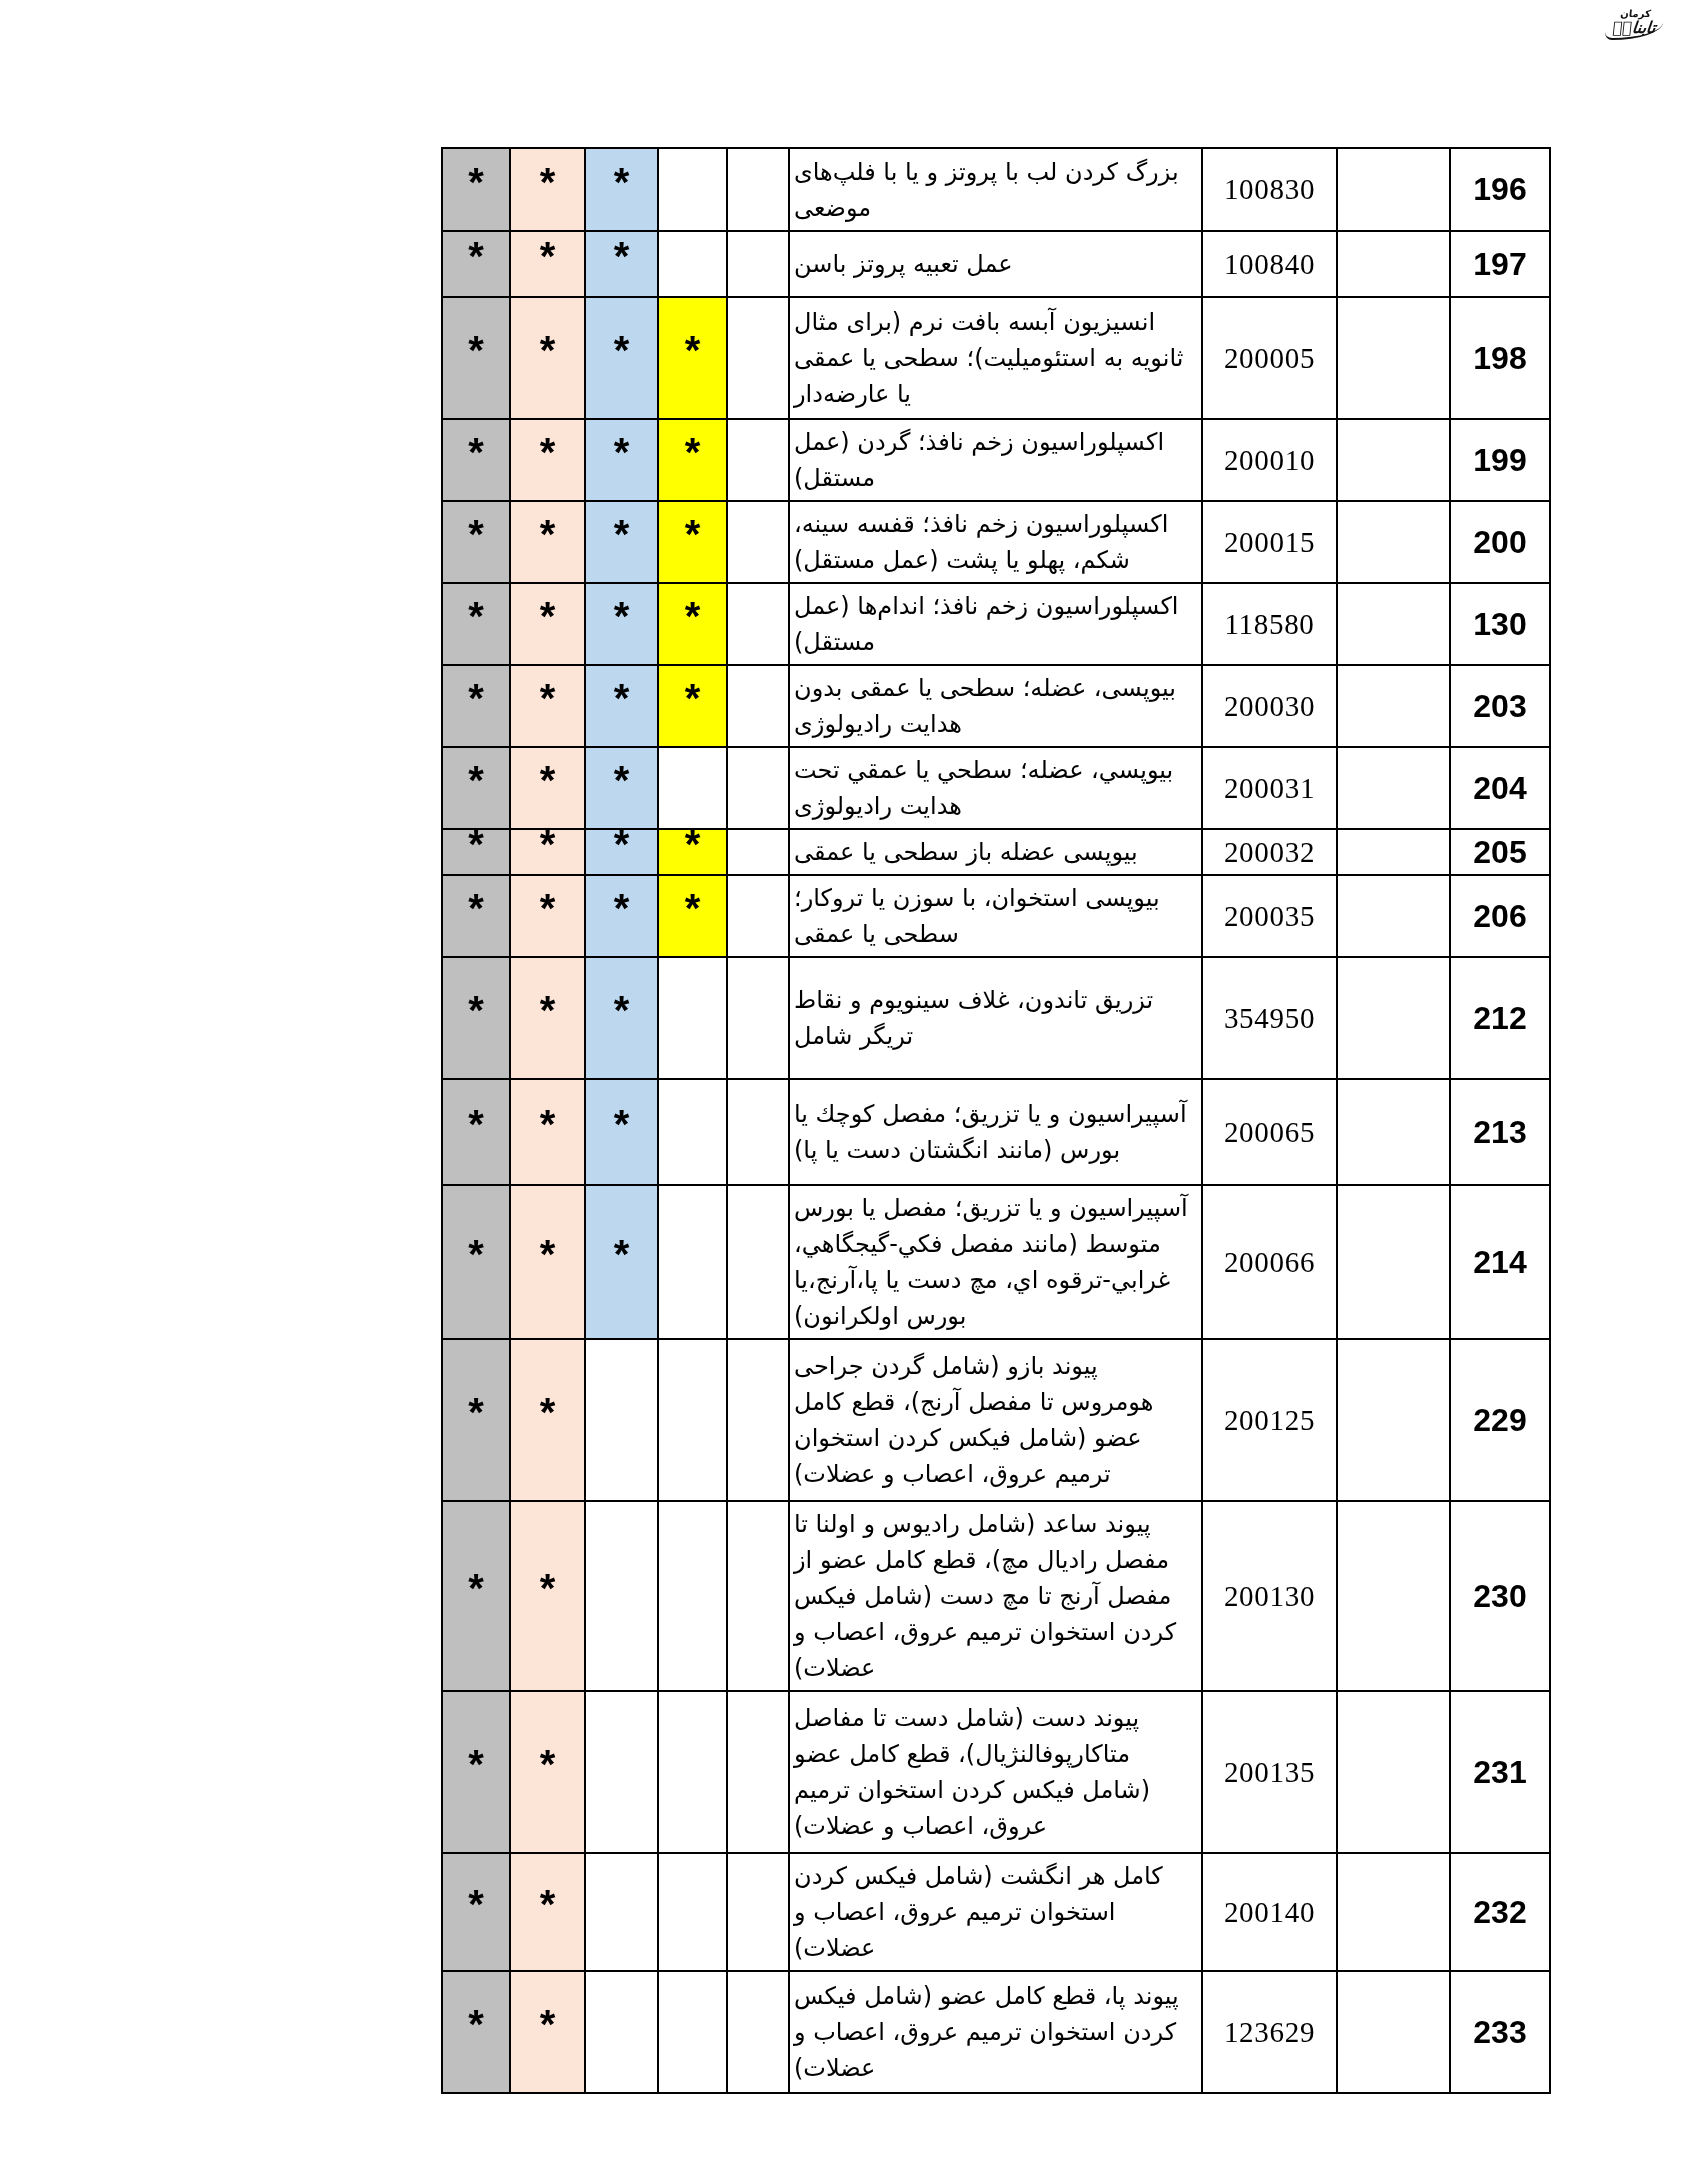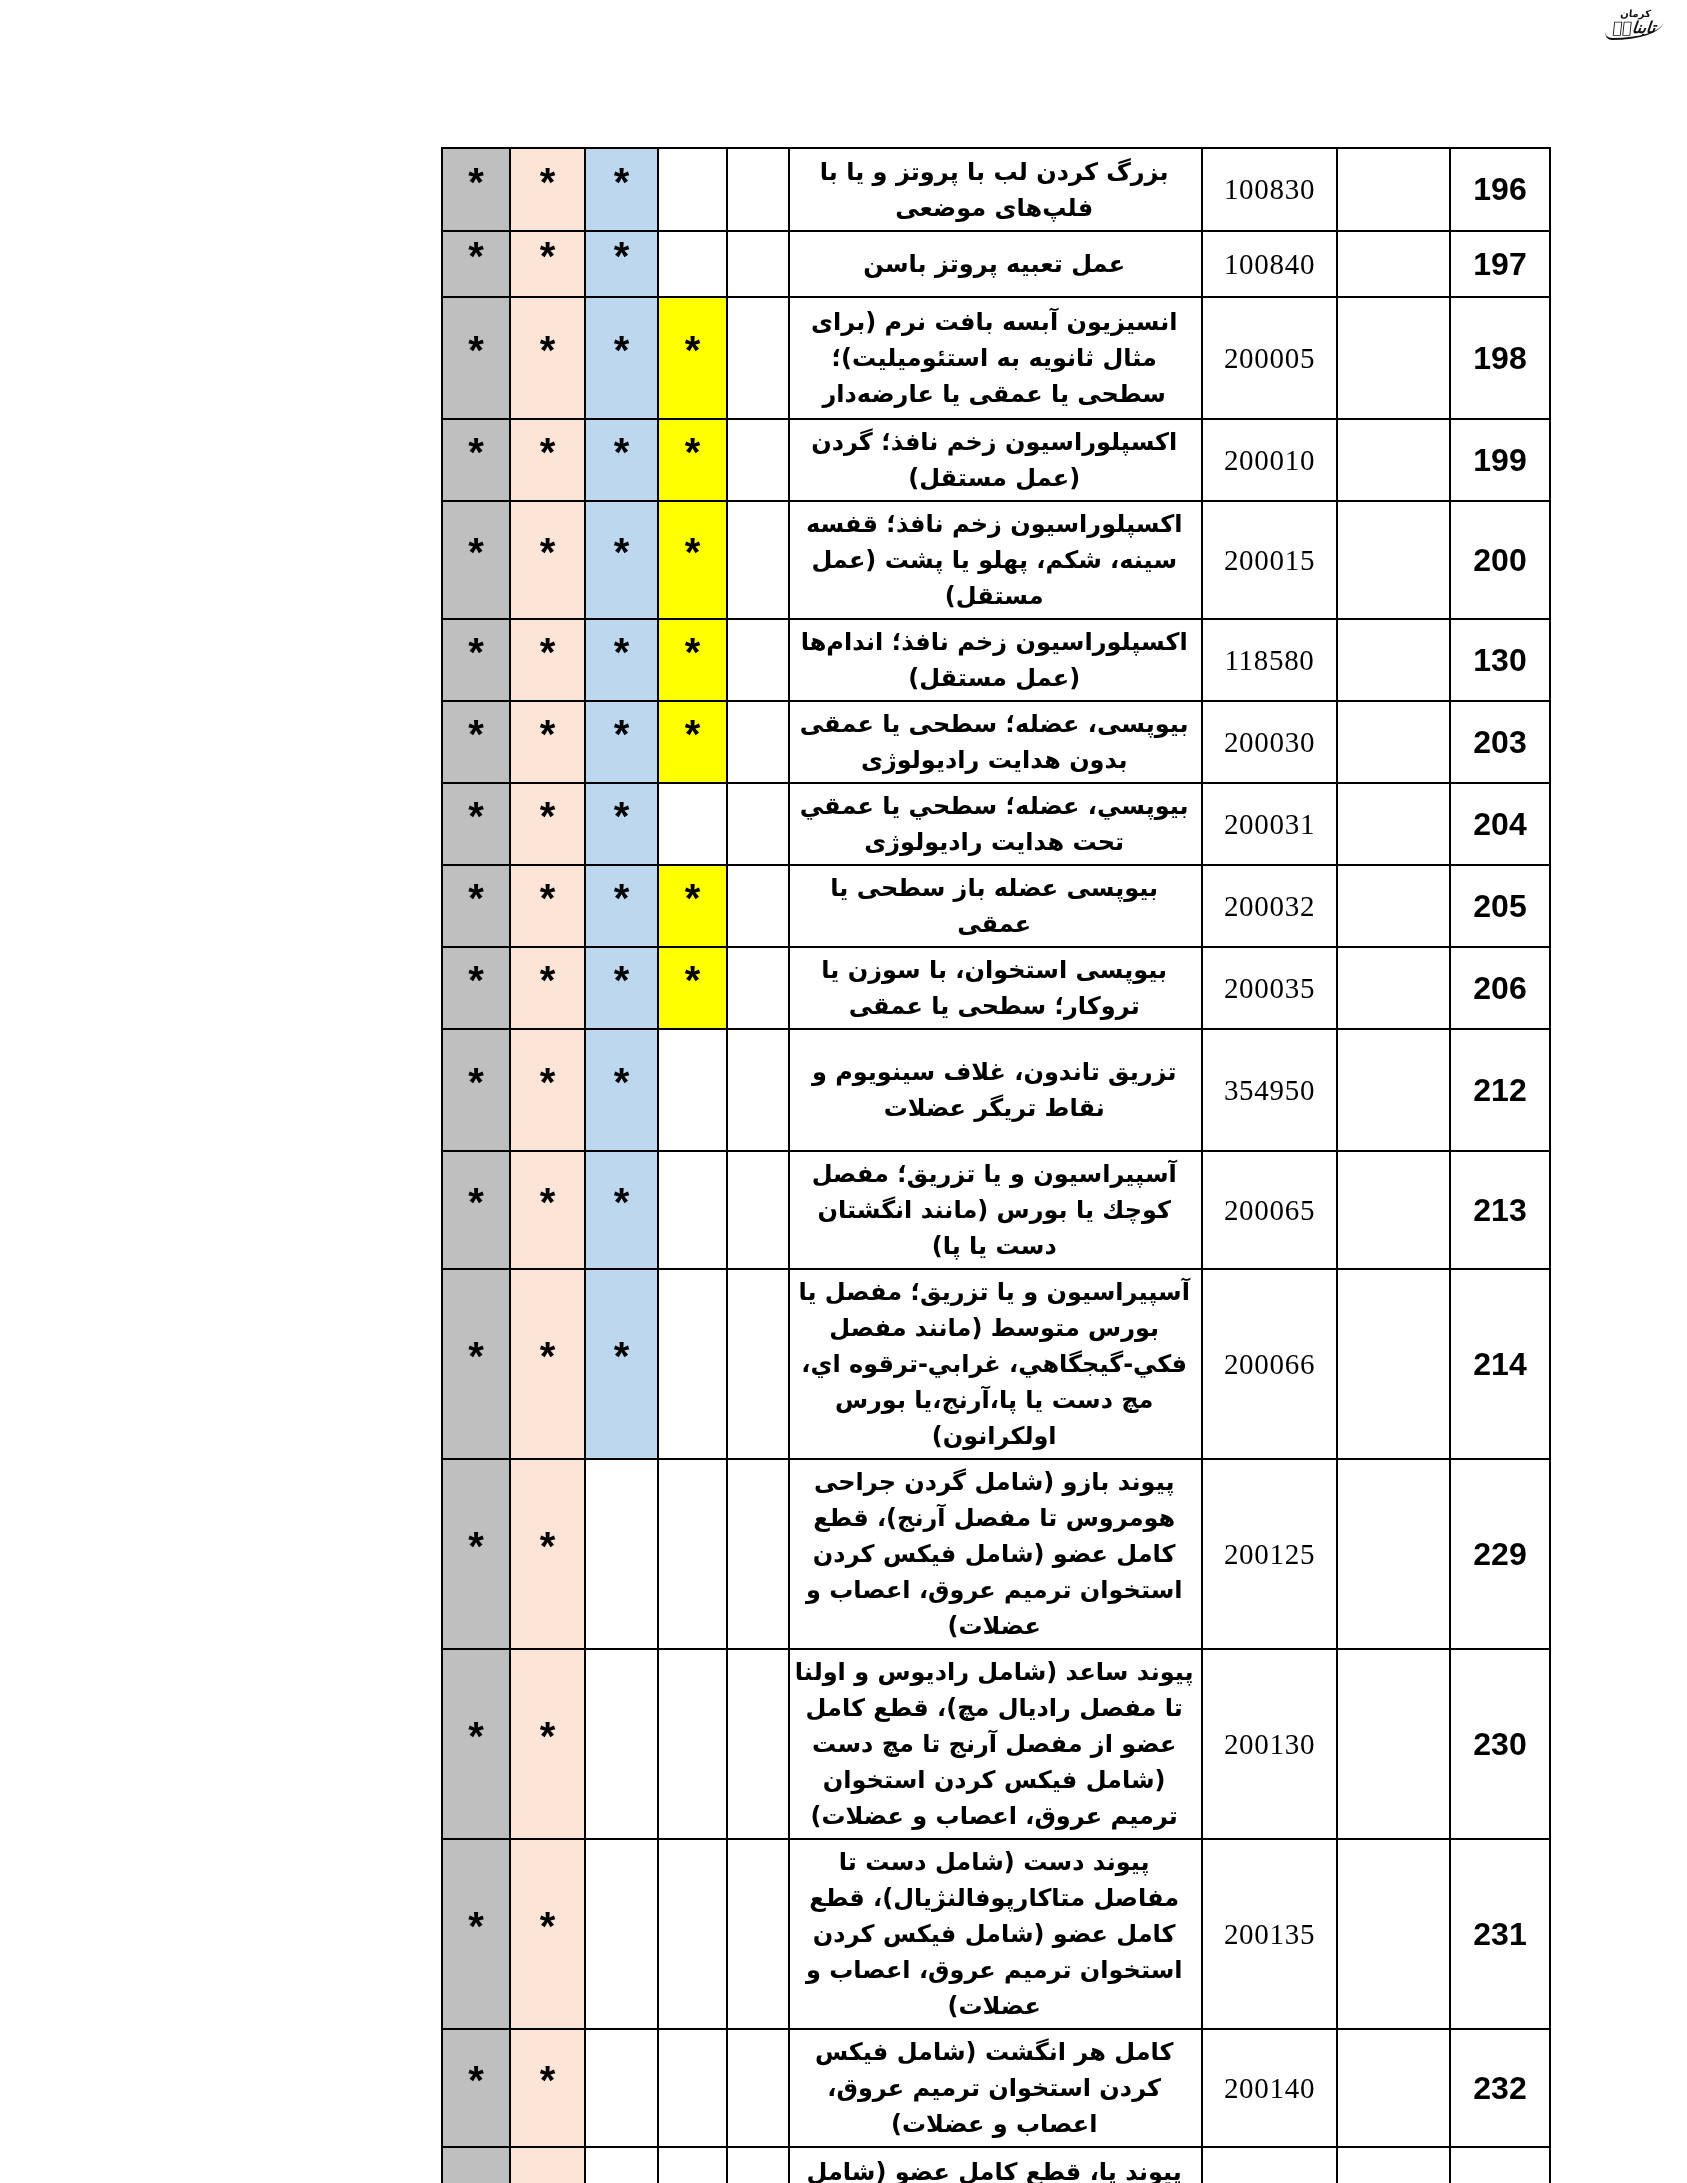--- a/index.html
+++ b/index.html
@@ -27,22 +27,22 @@
   td.star-cell{text-align:center;}
   .star{
     display:inline-block;font-family:"Liberation Sans",sans-serif;
     font-size:40px;font-weight:bold;line-height:0;transform:translateY(30%);
   }
   td.cell-gray{background:var(--c-gray,#BFBFBF);}
   td.cell-peach{background:var(--c-peach,#FCE4D6);}
   td.cell-blue.starred{background:var(--c-blue,#BDD7EE);}
   td.cell-yellow.starred{background:var(--c-yellow,#FFFF00);}
   td.desc-cell{
-    direction:rtl;text-align:center;padding:4px 6.6px 4px 4px;
-    font-size:24px;line-height:1.5;color:#000;font-weight:bold;
+    direction:rtl;text-align:left;padding:4px 6.6px 4px 4px;
+    font-size:24px;line-height:1.5;color:#000;
   }
   td.code-cell{
     text-align:center;font-family:Liberation Serif, serif;
     font-size:29px;color:#000;letter-spacing:0.7px;
   }
   td.num-cell{
     text-align:center;font-family:"Liberation Sans",sans-serif;
     font-size:32px;font-weight:bold;color:#000;
   }
 </style>
@@ -176,21 +176,21 @@
         <td class="code-cell">200035</td>
         <td></td>
         <td class="num-cell">206</td>
       </tr>
       <tr style="height: 122px;">
         <td class="star-cell cell-gray starred"><span class="star">*</span></td>
         <td class="star-cell cell-peach starred"><span class="star">*</span></td>
         <td class="star-cell cell-blue starred"><span class="star">*</span></td>
         <td class="star-cell cell-yellow"><span class="star"></span></td>
         <td></td>
-        <td class="desc-cell">تزریق تاندون، غلاف سینویوم و نقاط تریگر عضلات</td>
+        <td class="desc-cell">تزریق تاندون، غلاف سینویوم و نقاط تریگر شامل</td>
         <td class="code-cell">354950</td>
         <td></td>
         <td class="num-cell">212</td>
       </tr>
       <tr style="height: 106px;">
         <td class="star-cell cell-gray starred"><span class="star">*</span></td>
         <td class="star-cell cell-peach starred"><span class="star">*</span></td>
         <td class="star-cell cell-blue starred"><span class="star">*</span></td>
         <td class="star-cell cell-yellow"><span class="star"></span></td>
         <td></td>

